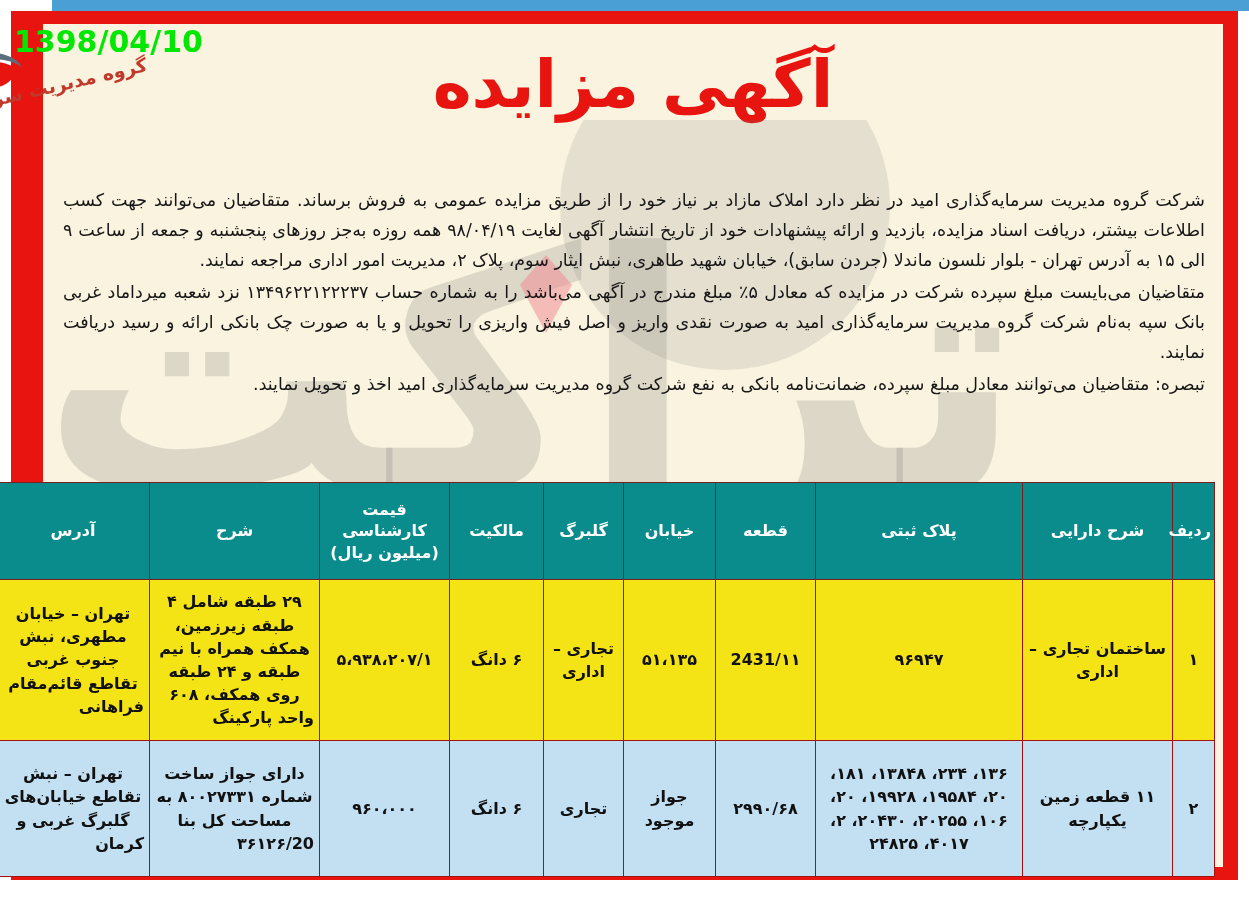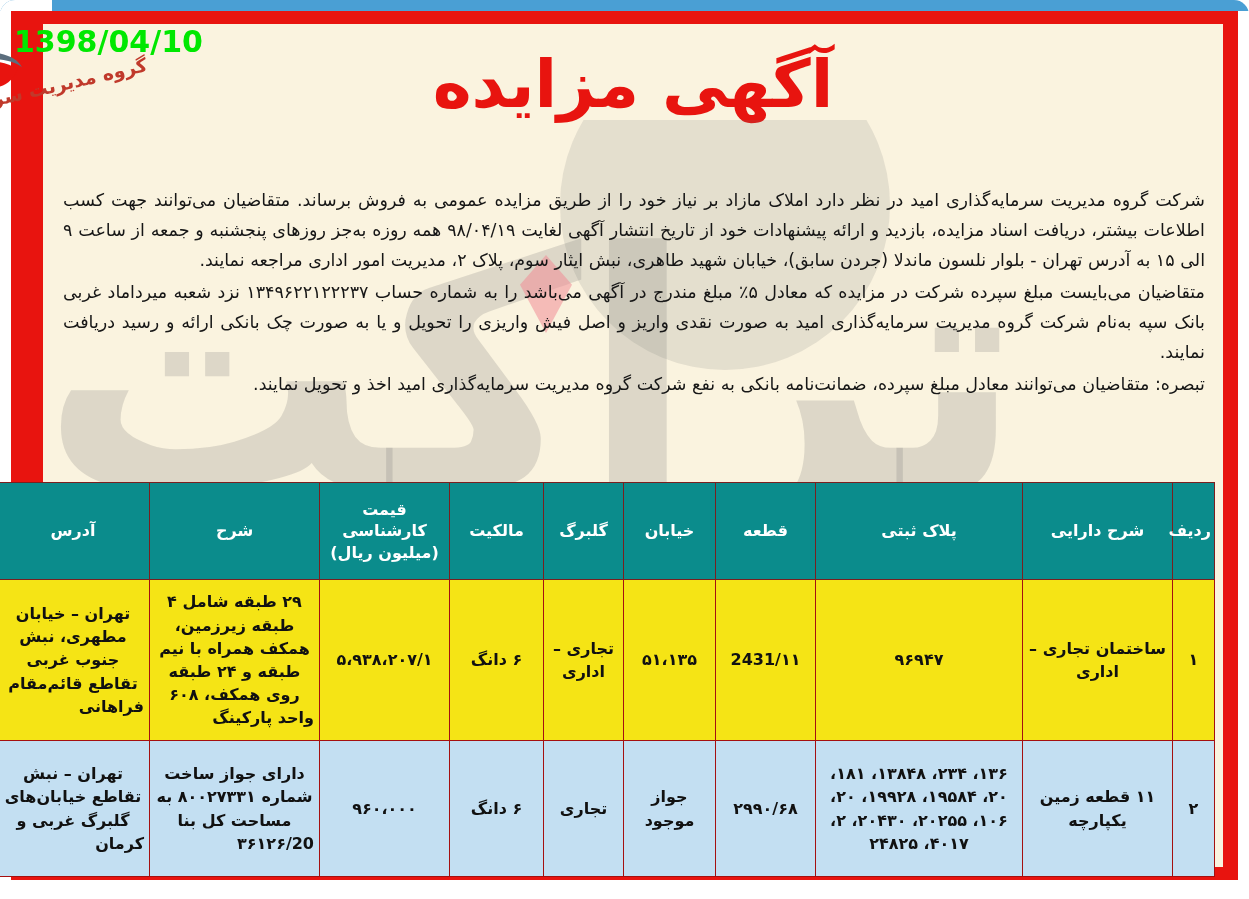--- a/index.html
+++ b/index.html
@@ -10,21 +10,20 @@
   }
   body {
     font-family: "DejaVu Sans", "Liberation Sans", sans-serif;
   }
   #page {
     position: relative;
     width: 1249px;
     height: 899px;
     overflow: hidden;
     background: #ffffff;
-    border-radius: 15px;
   }
 
   
   .top-strip {
     position: absolute;
     left: 0; top: 0;
     width: 1249px; height: 11px;
     background: #4a9fd4;
   }
   .top-strip-left {

